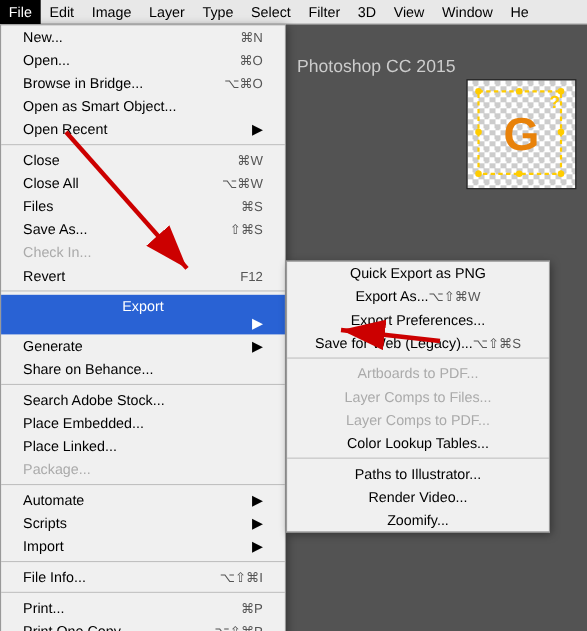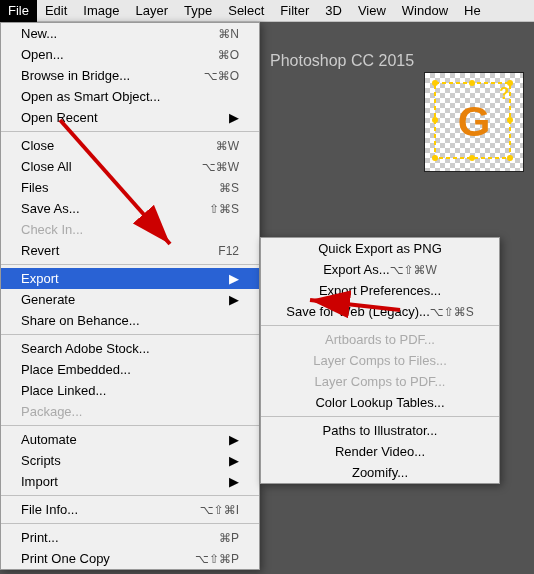--- a/index.html
+++ b/index.html
@@ -90,20 +90,21 @@
       color: #000;
       cursor: pointer;
       display: flex;
       align-items: center;
       justify-content: space-between;
       white-space: nowrap;
     }
     .menu-item.active {
       background: #2962d4;
       color: #fff;
+      flex-direction: column;
     }
     .menu-item.disabled {
       color: #aaa;
       cursor: default;
     }
     .menu-separator {
       height: 1px;
       background: #c0c0c0;
       margin: 3px 0;
     }

